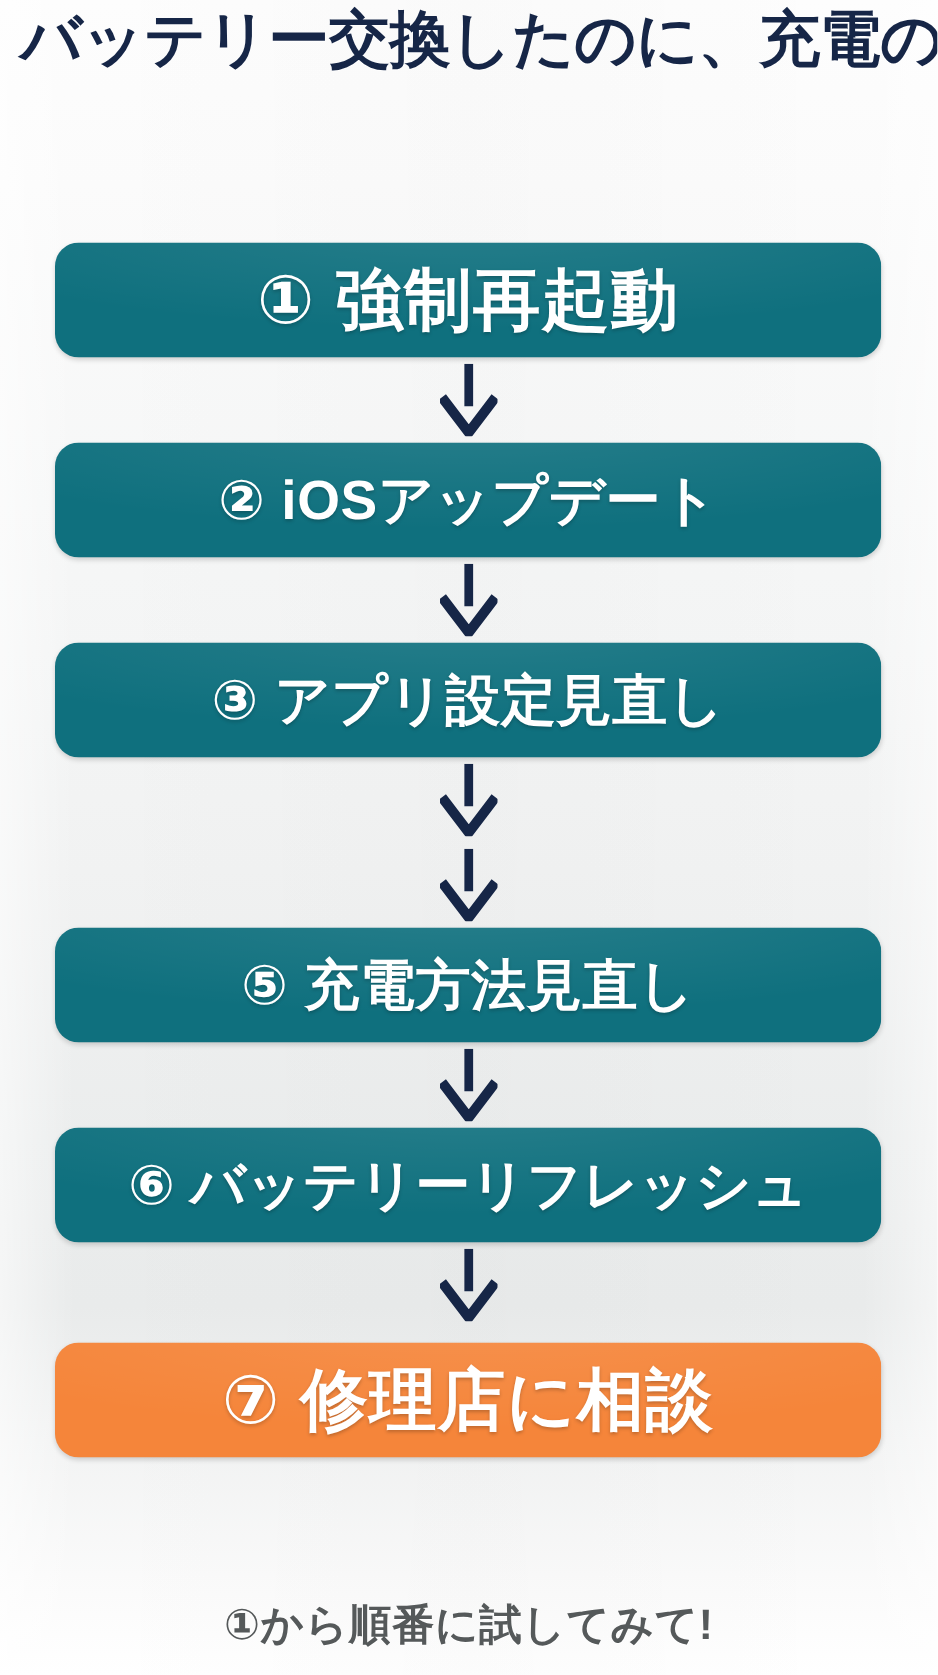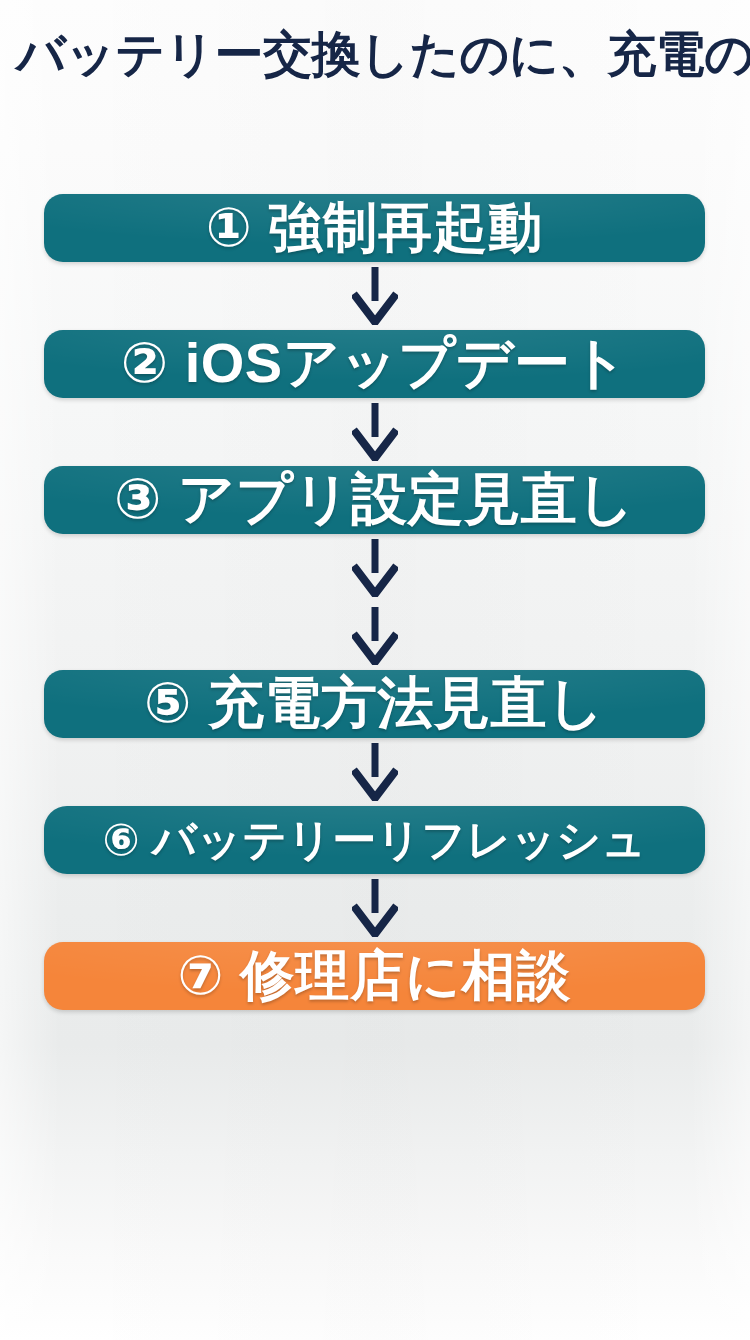--- a/index.html
+++ b/index.html
@@ -45,21 +45,21 @@
         rgba(255,255,255,0.0) 8%,
         rgba(0,0,0,0.012) 50%,
         rgba(255,255,255,0.0) 92%,
         rgba(255,255,255,0.5) 100%);
     pointer-events: none;
   }
 
   
   .title-block {
     position: absolute;
-    top: 24px;
+    top: 2px;
     left: 0;
     width: 750px;
     padding: 0 16px;
     box-sizing: border-box;
     text-align: left;
   }
   .title-line {
     color: #162647;
     font-weight: 700;
     font-size: 49px;
@@ -73,21 +73,21 @@
   .flow {
     position: absolute;
     top: 194px;
     left: 44px;
     width: 661px;
   }
 
   .step-box {
     position: relative;
     width: 661px;
-    height: 68px;
+    height: 92px;
     border-radius: 19px;
     display: flex;
     align-items: center;
     justify-content: center;
     box-sizing: border-box;
     padding: 0 10px;
     box-shadow: 0 2px 4px rgba(0,0,0,0.16);
     overflow: hidden;
   }
   .step-box.teal {
@@ -102,21 +102,21 @@
   }
 
   .step-label {
     display: inline-block;
     color: #ffffff;
     font-weight: 700;
     white-space: nowrap;
     text-shadow: 0 2px 3px rgba(0,0,0,0.22);
   }
   .step-label.size-lg  { font-size: 54px; letter-spacing: 1px; }
-  .step-label.size-md  { font-size: 56px; letter-spacing: 0.5px; }
+  .step-label.size-md  { font-size: 44px; letter-spacing: 0.5px; }
   .step-label.size-sm  { font-size: 44px; letter-spacing: 0px; }
 
   
   .arrow {
     width: 661px;
     height: 68px;
     display: flex;
     align-items: center;
     justify-content: center;
   }
@@ -182,28 +182,29 @@
       </div>
       <div class="step-box teal" style="background-color: rgb(15, 112, 126); text-align: right;">
         <span class="step-label size-md">⑤ 充電方法見直し</span>
       </div>
       <div class="arrow">
         <svg width="46" height="58" viewBox="0 0 46 58" aria-hidden="true">
           <path d="M23 0 L23 34" stroke="#162647" stroke-width="7" fill="none" stroke-linecap="butt"></path>
           <path d="M4 30 L23 55 L42 30" stroke="#162647" stroke-width="8" fill="none" stroke-linecap="square" stroke-linejoin="miter"></path>
         </svg>
       </div>
-      <div class="step-box teal" style="background-color: rgb(15, 112, 126); border-radius: 23px;">
+      <div class="step-box teal" style="background-color: rgb(15, 112, 126);">
         <span class="step-label size-sm">⑥ バッテリーリフレッシュ</span>
       </div>
       <div class="arrow">
         <svg width="46" height="58" viewBox="0 0 46 58" aria-hidden="true">
           <path d="M23 0 L23 34" stroke="#162647" stroke-width="7" fill="none" stroke-linecap="butt"></path>
           <path d="M4 30 L23 55 L42 30" stroke="#162647" stroke-width="8" fill="none" stroke-linecap="square" stroke-linejoin="miter"></path>
         </svg>
       </div>
-      <div class="step-box orange" style="background-color: rgb(245, 133, 58);">
+      <div class="step-box orange" style="background-color: rgb(245, 133, 58); margin-top: 12px;">
         <span class="step-label size-lg">⑦ 修理店に相談</span>
       </div>
     </div>
 
+  <div class="footer-note">①から順番に試してみて!</div>
 
 </div>
 
 </body></html>

